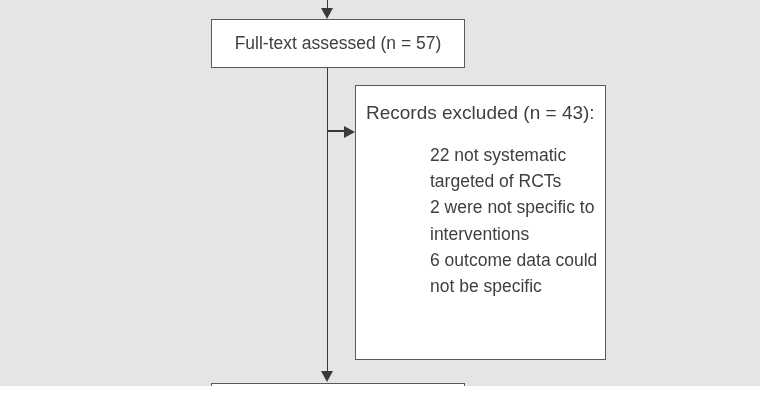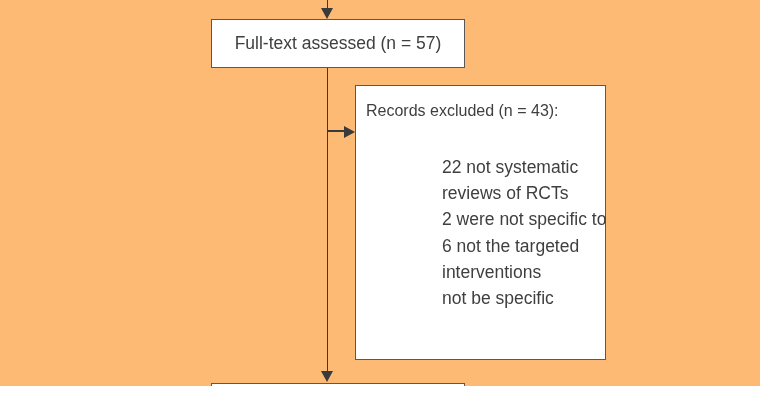--- a/index.html
+++ b/index.html
@@ -7,21 +7,21 @@
     padding: 0;
     background: #ffffff;
   }
   body {
     font-family: "Liberation Sans", sans-serif;
   }
   #canvas {
     position: relative;
     width: 760px;
     height: 386px;
-    background: #fdba74;
+    background: #e5e5e5;
     overflow: hidden;
   }
   .box {
     position: absolute;
     box-sizing: border-box;
     border: 1.6px solid #595959;
     background: #ffffff;
   }
   
   #box-fulltext {
@@ -46,28 +46,28 @@
     left: 355px;
     top: 85px;
     width: 251px;
     height: 275px;
   }
   #excluded-heading {
     position: absolute;
     left: 10px;
     top: 16px;
     color: #3f3f3f;
-    font-size: 16px;
+    font-size: 19px;
     white-space: nowrap;
   }
   #excluded-list {
     position: absolute;
     left: 74px;
     top: 56px;
-    margin: 12px;
+    margin: 0;
     padding: 0;
     list-style: none;
   }
   #excluded-list li {
     color: #3f3f3f;
     font-size: 17.5px;
     line-height: 26.2px;
     white-space: nowrap;
   }
   
@@ -148,24 +148,24 @@
   <div class="hline" id="conn-branch-line"></div>
   <div class="arrow-right" id="conn-branch-arrow"></div>
 
   <div class="side-note" id="note-fulltext-review">
   </div>
 
   <div class="box" id="box-excluded">
     <div id="excluded-heading">Records excluded (n = 43):</div>
     <ul id="excluded-list">
       <li>22 not systematic</li>
-      <li>reviews of RCTs</li>
+      <li>targeted of RCTs</li>
       <li>2 were not specific to</li>
-      <li>6 not the targeted</li>
       <li>interventions</li>
+      <li>6 outcome data could</li>
       <li>not be specific</li>
     </ul>
   </div>
 
   <div class="arrow-down" id="conn-bottom-arrow"></div>
 
   <div class="box" id="box-citations">
     <div id="box-citations-label">14 citations describing 8</div>
   </div>
 

